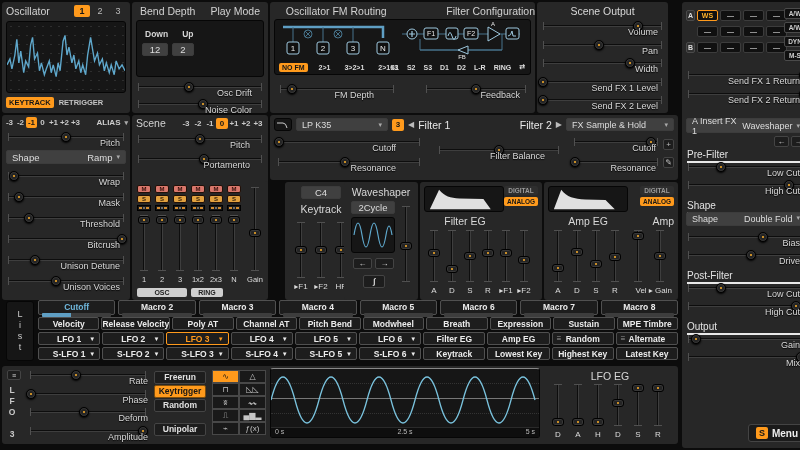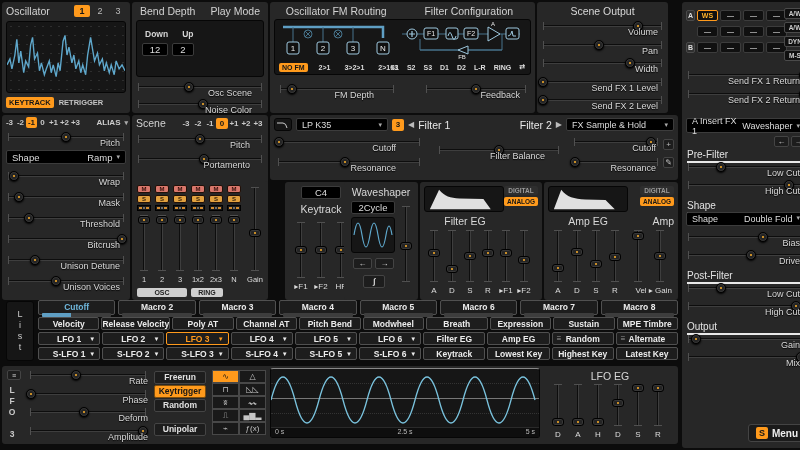--- a/index.html
+++ b/index.html
@@ -19,21 +19,21 @@
 .hs-label{position:absolute;right:8px;top:8px;font-size:9px;color:#d8d8d8;text-shadow:0 1px 1px #000;white-space:nowrap}
 
 .vslider{position:relative;width:16px;flex:none}
 .vs-track{position:absolute;left:7px;top:2px;bottom:2px;width:2px;background:#0d0d0d;border-right:1px solid #3e3e3e}
 .vs-track::before,.vs-track::after{content:"";position:absolute;left:-3px;width:8px;height:1px;background:#505050}
 .vs-track::before{top:0}.vs-track::after{bottom:0}
 .vs-handle{position:absolute;left:2px;top:var(--pos,50%);width:12px;height:8px;margin-top:-4px;border-radius:3px;background:#242424;border:1px solid #000;box-shadow:inset 0 0 0 1px #383838}
 .vs-handle::after{content:"";position:absolute;left:4px;top:2px;width:2px;height:2px;border-radius:50%;background:#ffb129}
 .vs-label{position:absolute;bottom:-11px;left:50%;transform:translateX(-50%);font-size:8px;color:#ddd;white-space:nowrap}
 
-.dd{background:#000000;border:1px solid #3c3c3c;border-radius:2px;color:#ddd;font-size:9.5px;display:flex;align-items:center;justify-content:space-between;padding:0 5px}
+.dd{background:#404040;border:1px solid #3c3c3c;border-radius:2px;color:#ddd;font-size:9.5px;display:flex;align-items:center;justify-content:space-between;padding:0 5px}
 .caret{font-size:7px;color:#aaa;margin-left:4px}
 .oct{width:12px;height:11px;font-size:8px;font-weight:bold;color:#c9c9c9;display:flex;align-items:center;justify-content:center;border-radius:2px}
 .pmode{font-size:7.5px;font-weight:bold;color:#e2e2e2;line-height:9px;padding:0 2px;white-space:nowrap}
 .tab{width:16px;height:12px;font-size:9px;display:flex;align-items:center;justify-content:center;border-radius:2px;color:#bbb}
 
 .mcell{flex:1;background:#1d1d1d;border:1px solid #505050;border-radius:2px;display:flex;align-items:center;justify-content:center;font-size:8.5px;font-weight:bold;color:#ececec;position:relative;white-space:nowrap}
 .mcell.sel{border-color:#ff9a1c;color:#ff9a1c}
 .mcell .arr{position:absolute;right:4px;font-size:6px;color:inherit}
 .mcell .ico{position:absolute;left:4px;font-size:8px;color:#999}
 .macrocell{flex:1;background:#1d1d1d;border:1px solid #505050;border-radius:2px;font-size:8.5px;font-weight:bold;color:#ececec;text-align:center;padding-top:1px}
@@ -172,34 +172,34 @@
       <div style="position:absolute;left:5px;top:22px;display:flex;gap:4px">
         <div class="dd" style="width:26px;height:13px;justify-content:center">12</div>
         <div class="dd" style="width:22px;height:13px;justify-content:center">2</div>
       </div>
     </div>
     <div style="position:absolute;left:2px;top:78px;right:2px;display:flex;flex-direction:column">
 
     <div class="hslider">
         <div class="hs-track"></div>
         <div class="hs-handle" style="--pos: 42%;"></div>
-        <div class="hs-label" style="right:14px">Osc Scene</div>
+        <div class="hs-label" style="right:14px">Osc Drift</div>
       </div>
         <div class="hslider">
         <div class="hs-track"></div>
         <div class="hs-handle" style="--pos: 52%;"></div>
         <div class="hs-label" style="right:14px">Noise Color</div>
       </div>
       </div>
   </div>
 
   <div class="panel" style="left:270px;top:2px;width:265px;height:111px">
     <div style="display:flex;padding:3px 0 0">
       <div class="hdr" style="width:50%;text-align:center">Oscillator FM Routing</div>
-      <div class="hdr" style="width:50%;text-align:center">Filter Configuration</div>
+      <div class="hdr" style="width:50%;text-align:right">Filter Configuration</div>
     </div>
     <div class="inset" style="position:absolute;left:4px;top:17px;width:257px;height:56px">
       <svg width="120" height="38" viewBox="0 0 120 38" style="position:absolute;left:4px;top:2px">
         <path d="M4,5 H104 V16" stroke="#5f9fc4" stroke-width="2.5" fill="none"></path>
         <path d="M14,5 V20 M44,5 V20 M74,5 V20" stroke="#46738c" stroke-width="1" fill="none"></path>
         <circle cx="29" cy="12" r="4" stroke="#46738c" fill="none"></circle>
           <path d="M26,9 l6,6 M32,9 l-6,6" stroke="#46738c" stroke-width="1"></path>
         <circle cx="59" cy="12" r="4" stroke="#46738c" fill="none"></circle>
           <path d="M56,9 l6,6 M62,9 l-6,6" stroke="#46738c" stroke-width="1"></path>
         <rect x="8" y="20" width="12" height="12" rx="2" fill="#101010" stroke="#9ec8de"></rect>

